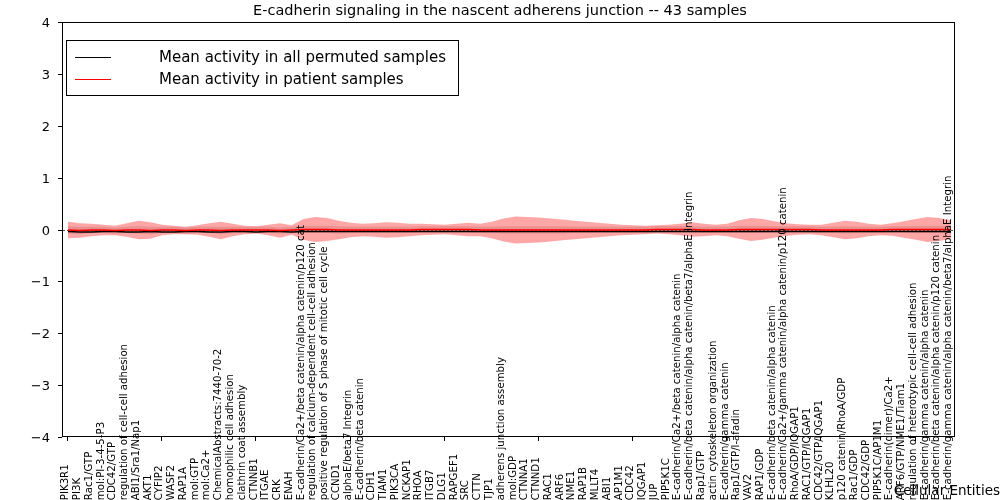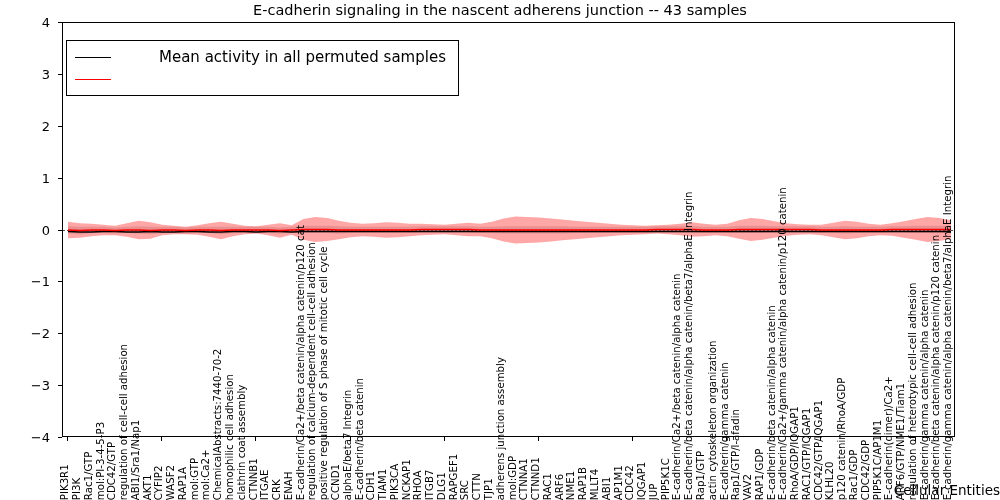--- a/index.html
+++ b/index.html
@@ -178,16 +178,17 @@
       <div class="xtl" style="left: 891.2px;">E-cadherin/gamma catenin/alpha catenin/beta7/alphaE Integrin</div>
     </div>
 
   <div id="legend">
     <div class="legrow">
       <span class="legline"></span>
       <span class="legtxt">Mean activity in all permuted samples</span>
     </div>
     <div class="legrow">
       <span class="legline red"></span>
+      <span class="legtxt">Mean activity in patient samples</span>
     </div>
   </div>
 
 </div>
 
 </body></html>

